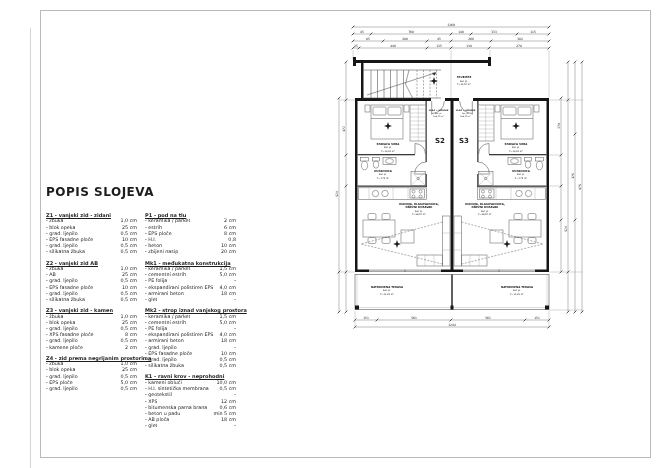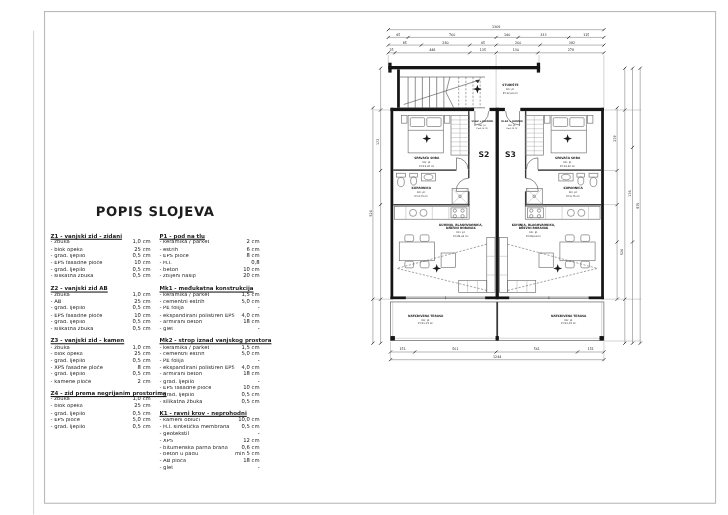--- a/index.html
+++ b/index.html
@@ -2,21 +2,21 @@
 <html><head>
 <meta charset="utf-8">
 <style>
   html,body{margin:0;padding:0;background:#ffffff;}
   .screen{position:relative;width:662px;height:468px;background:#ffffff;overflow:hidden;
           font-family:"DejaVu Sans",sans-serif;color:#1c1c1c;}
   .page-edge{position:absolute;left:30px;top:28px;width:1px;height:440px;background:#d6d6d6;}
   .frame{position:absolute;left:40px;top:10px;width:609px;height:446px;border:1px solid #b9b9b9;}
   
   .legend{position:absolute;left:46px;top:185px;width:190px;}
-  .legend-title{font-size:12px;font-weight:bold;text-align:center;letter-spacing:.5px;margin-bottom:13px;}
+  .legend-title{font-size:12px;font-weight:bold;text-align:left;letter-spacing:.5px;margin-bottom:13px;}
   .legend-cols{display:flex;gap:8px;}
   .legend-col{flex:1;min-width:0;}
   .sec{margin-bottom:4px;}
   .sec-h{font-size:5px;font-weight:bold;text-decoration:underline;line-height:6.4px;white-space:nowrap;}
   .row{display:flex;justify-content:space-between;font-size:4.8px;line-height:6.2px;white-space:nowrap;}
   .row .n{overflow:hidden;margin-right:2px;}
   .row .v{flex-shrink:0;text-align:right;}
   
   .plan{position:absolute;left:331px;top:14px;}
   .wl{fill:#161616;}

